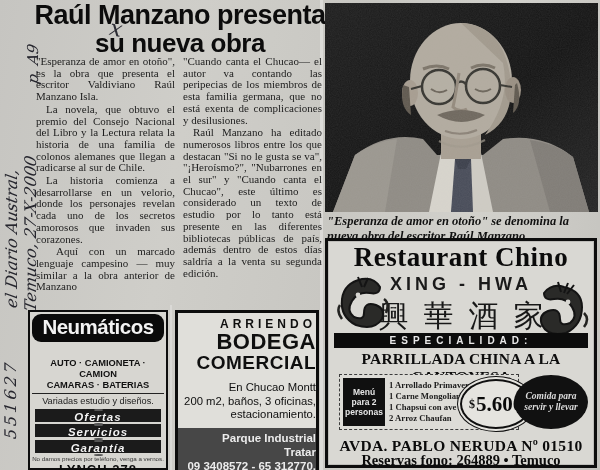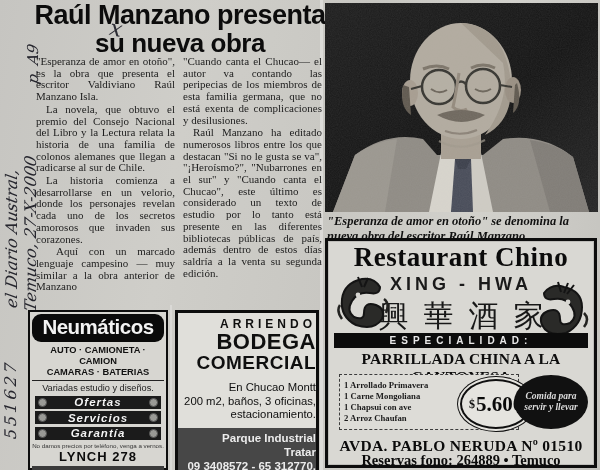--- a/index.html
+++ b/index.html
@@ -49,23 +49,23 @@
   .rest .oval{position:absolute;right:-14px;top:4px;width:68px;height:46px;background:#e5e4df;border:2.5px solid #101010;border-radius:50%;box-shadow:0 0 0 2px #e5e4df,0 0 0 3px #101010;display:flex;align-items:center;justify-content:center;color:#0a0a0a;}
   .rest .oval .cur{font-size:12px;font-weight:bold;margin-right:1px;}
   .rest .oval .amt{font-size:21px;font-weight:900;font-family:"Liberation Serif",serif;}
   .rest .takeoval{position:absolute;right:6px;top:3px;width:74px;height:54px;background:#111;border-radius:50%;color:#dcdcdc;display:flex;align-items:center;justify-content:center;text-align:center;font-family:"Liberation Serif",serif;font-weight:bold;font-style:italic;font-size:9.5px;line-height:11px;padding:2px;box-sizing:border-box;}
   .rest .addr{position:absolute;top:196px;left:0;width:100%;text-align:center;font-family:"Liberation Serif",serif;font-weight:900;font-size:15.5px;letter-spacing:0.3px;color:#0b0b0b;}
   .rest .phone{position:absolute;top:211px;left:0;width:100%;text-align:center;font-family:"Liberation Serif",serif;font-weight:900;font-size:14.5px;color:#0b0b0b;}
 
   
   .neum{position:absolute;left:28px;top:310px;width:140px;height:160px;border:2px solid #0d0d0d;background:#d7d6d1;box-sizing:border-box;padding:2px;font-family:"Liberation Sans",sans-serif;}
   .neum .ntitle{background:#0a0a0a;color:#f2f2f2;text-align:center;font-weight:bold;font-size:20.5px;letter-spacing:-0.5px;padding:1px 0 3px 0;border-radius:9px;}
-  .neum .vehicles{border-bottom:1.5px solid #222;padding:3px 0 2px 0;text-align:center;font-weight:bold;font-size:9.3px;line-height:11px;color:#111;}
+  .neum .vehicles{border-bottom:1.5px solid #222;padding:16px 0 2px 0;text-align:center;font-weight:bold;font-size:9.3px;line-height:11px;color:#111;}
   .neum .tagline{text-align:center;font-size:9.2px;color:#222;margin:2px 0;}
-  .neum .bar{height:13px;background:#1b1b1b;margin:2.5px 3px;display:flex;align-items:center;padding:0 3px;}
+  .neum .bar{height:13px;background:#1b1b1b;margin:2.5px 3px;display:flex;align-items:center;padding:0 3px;flex-direction:column;}
   .neum .bar .lbl{color:#f5f5f5;font-weight:bold;font-style:italic;font-size:11.5px;letter-spacing:1px;flex:1;text-align:center;text-shadow:0 0 1px #000;}
   .neum .dot{width:7px;height:7px;border-radius:50%;background:#9a9a96;border:1px solid #555;}
   .neum .note{text-align:center;font-size:6.2px;color:#333;margin-top:2px;}
   .neum .lynch{text-align:center;font-weight:bold;font-size:13px;letter-spacing:1px;color:#0c0c0c;}
   .neum .strip{height:10px;background:#3b3b3b;margin-top:2px;}
 
   
   .bod{position:absolute;left:175px;top:310px;width:144px;height:160px;border:3px solid #0d0d0d;background:#e0dfda;box-sizing:border-box;text-align:right;font-family:"Liberation Sans",sans-serif;color:#0f0f0f;}
   .bod .b1{font-weight:bold;font-size:12px;letter-spacing:4px;margin-top:4px;}
   .bod .b2{font-weight:bold;font-size:22px;line-height:22px;letter-spacing:0.5px;}
@@ -209,20 +209,21 @@
       <path d="M34,2 L30,12 M24,1 L27,11 M40,4 L33,13" stroke="#141414" stroke-width="2" fill="none"></path>
       <circle cx="34" cy="21" r="2.4" fill="#d6d5d0"></circle>
       <path d="M50,32 Q56,38 50,46" stroke="#232321" stroke-width="2.5" fill="none"></path>
     </svg>
 
     <div class="specbar">ESPECIALIDAD:</div>
     <div class="spec">PARRILLADA CHINA A LA CANTONESA</div>
 
     <div class="menurow">
       <div class="menubox">
+        <div class="menulabel">Menú para 2 personas</div>
         <div class="items">
           <div>1 Arrollado Primavera</div>
           <div>1 Carne Mongoliana</div>
           <div>1 Chapsui con ave</div>
           <div>2 Arroz Chaufan</div>
         </div>
         <div class="oval">
           <span class="cur">$</span>
           <span class="amt">5.600</span>
         </div>

